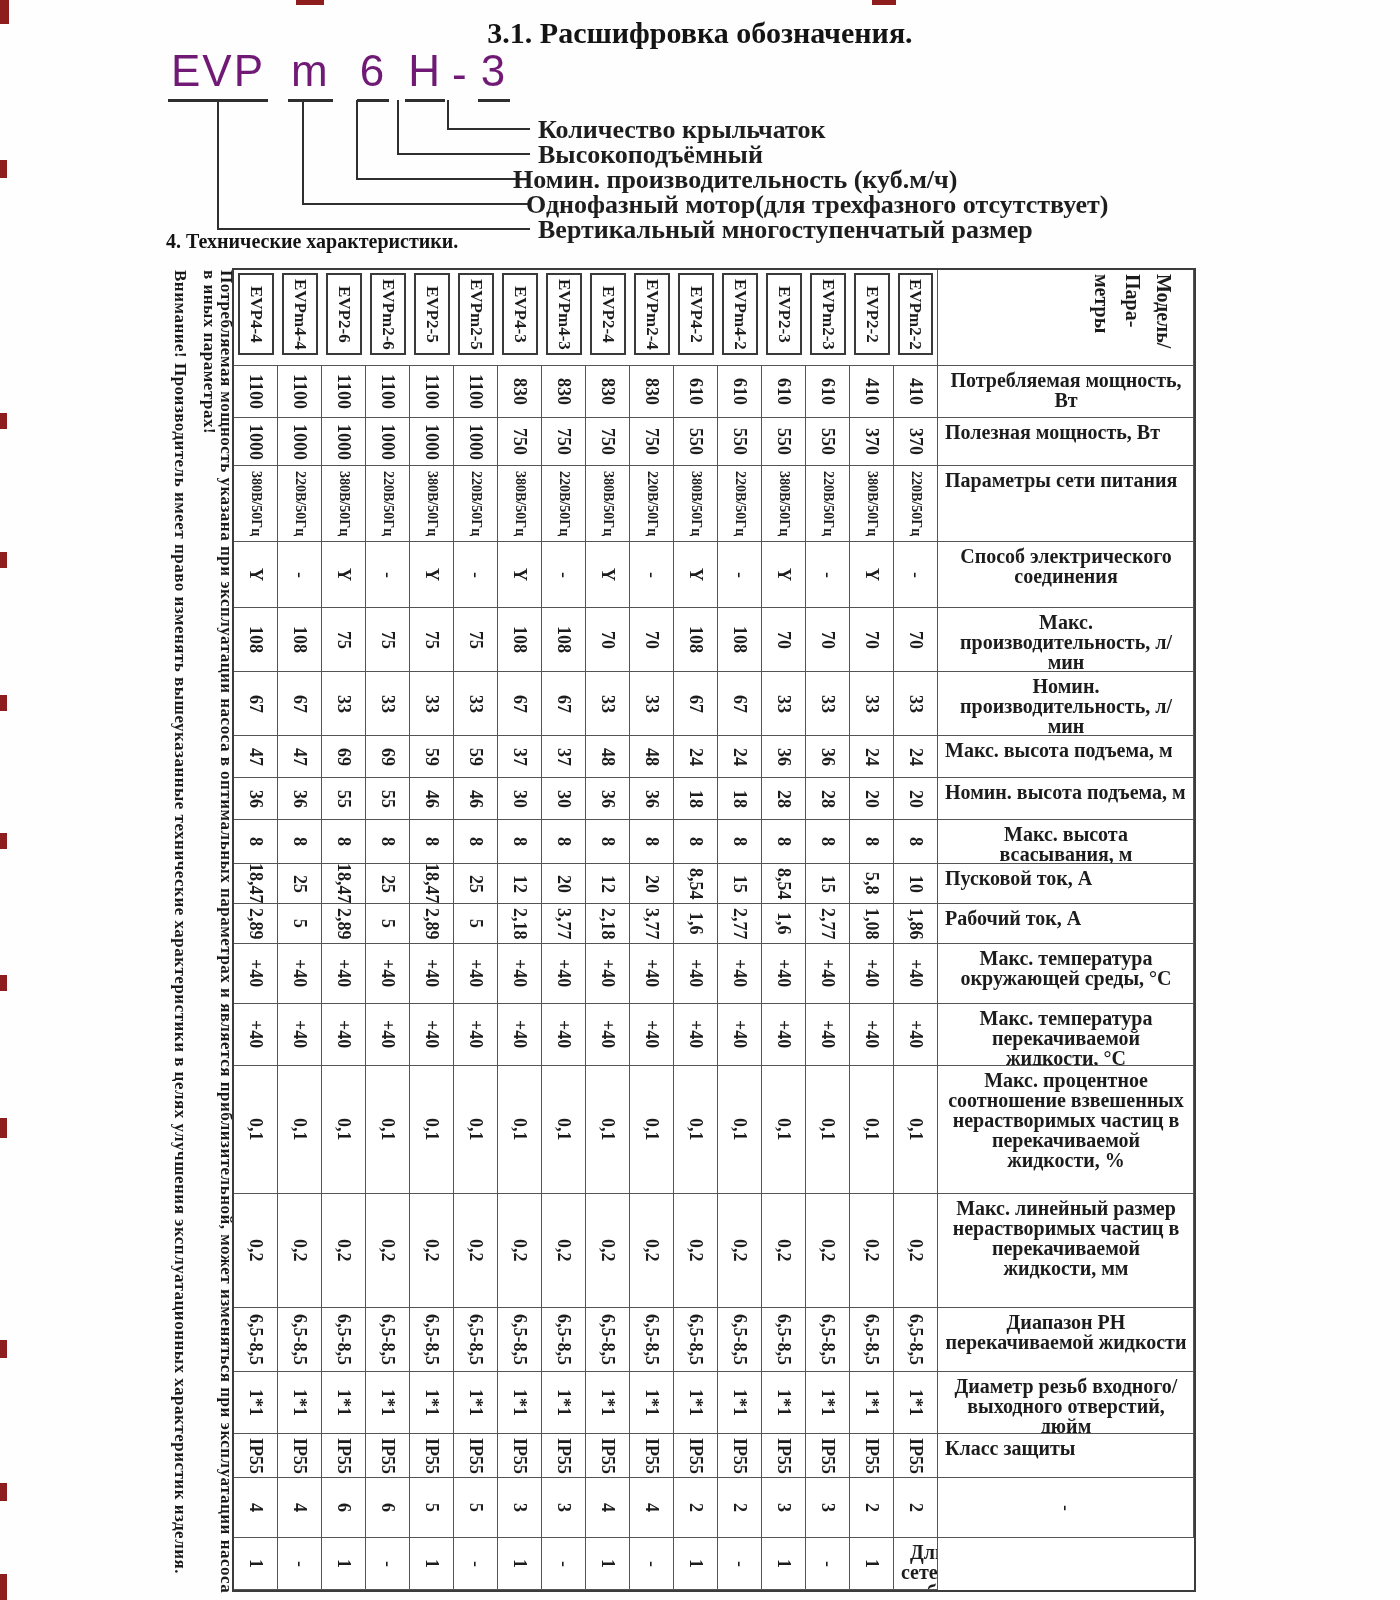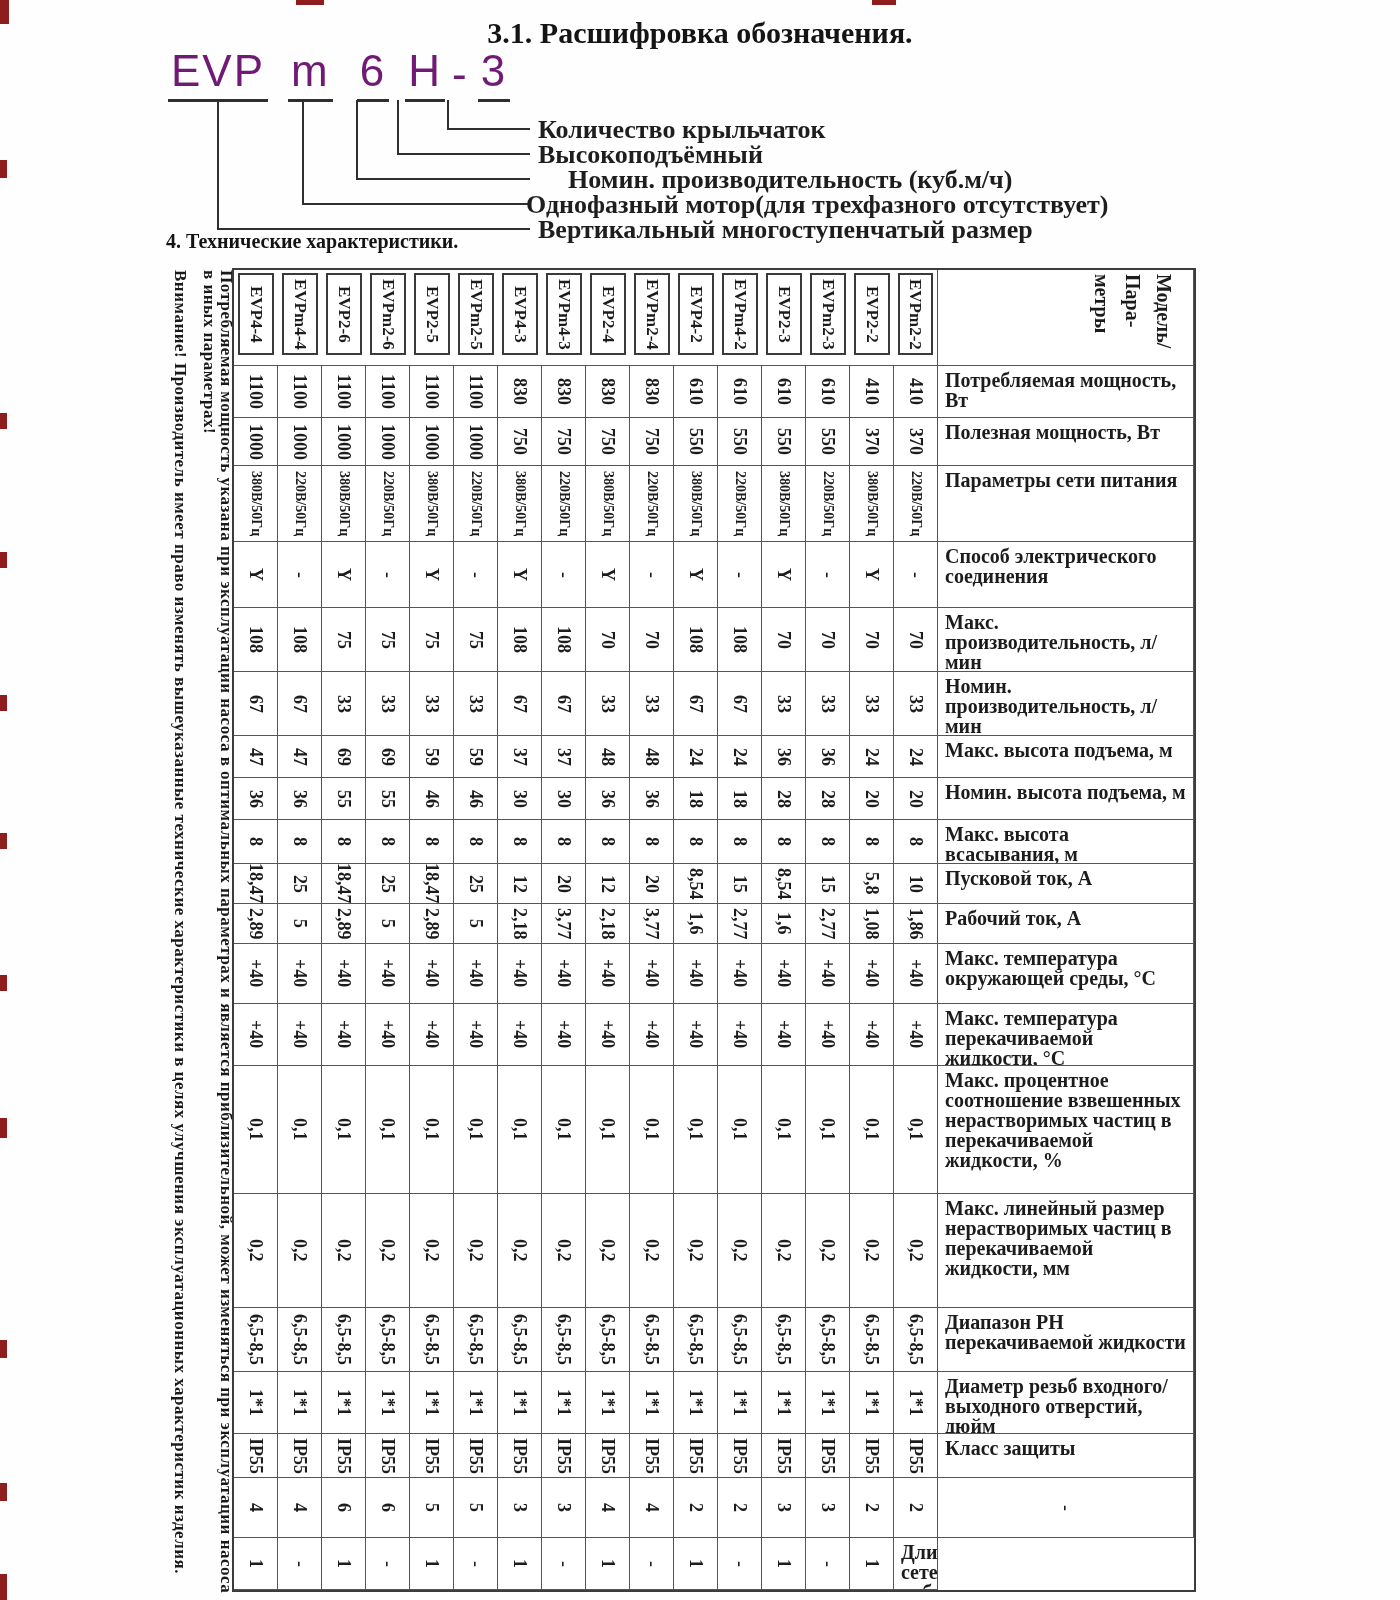--- a/index.html
+++ b/index.html
@@ -35,21 +35,21 @@
        grid-template-rows:96px 52px 48px 76px 66px 64px 64px 42px 42px 44px 40px 40px 60px 62px 128px 114px 64px 62px 44px 60px 52px;
        border:2px solid #3c3c3c;background:#fff;box-sizing:content-box;}
   .cell{border-right:1px solid #555;border-bottom:1px solid #555;box-sizing:border-box;
         display:flex;align-items:center;justify-content:center;overflow:hidden;}
   .cell.noright{border-right:none;}
   .cell.val{font-size:18px;font-weight:700;}
   .cell.val.small{font-size:14px;}
   .cell.model{align-items:stretch;justify-content:stretch;}
   .mbox{flex:1;margin:3px 4px 10px 4px;border:2px solid #3a3a3a;display:flex;
         align-items:center;justify-content:center;font-size:17px;font-weight:700;}
-  .cell.param{align-items:flex-start;justify-content:flex-start;text-align:left;
+  .cell.param{align-items:flex-start;justify-content:flex-start;text-align:center;
         font-size:20px;line-height:20px;font-weight:700;padding:4px 6px 0 7px;}
   .cell.corner{align-items:flex-start;justify-content:flex-end;padding:4px 14px 4px 4px;
         font-size:20px;font-weight:700;}
   .cell.corner .vt{line-height:1.55;}
 
   .edge-mark{position:absolute;background:#8e1d1d;}
 </style>
 </head>
 <body>
 
@@ -73,21 +73,21 @@
       <div class="cline" style="left: 356px; top: 100px; width: 2px; height: 80px;"></div>
       <div class="cline" style="left: 356px; top: 178px; width: 174px; height: 2px;"></div>
       <div class="cline" style="left: 302px; top: 100px; width: 2px; height: 105px;"></div>
       <div class="cline" style="left: 302px; top: 203px; width: 228px; height: 2px;"></div>
       <div class="cline" style="left: 217px; top: 100px; width: 2px; height: 130px;"></div>
       <div class="cline" style="left: 217px; top: 228px; width: 313px; height: 2px;"></div>
     </div>
   <div id="callouts">
       <div class="callout-label" style="left: 538px; top: 115px;">Количество крыльчаток</div>
       <div class="callout-label" style="left: 538px; top: 140px;">Высокоподъёмный</div>
-      <div class="callout-label" style="left: 568px; top: 165px;">Номин. производительность (куб.м/ч)</div>
+      <div class="callout-label" style="left: 513px; top: 165px;">Номин. производительность (куб.м/ч)</div>
       <div class="callout-label" style="left: 526px; top: 190px;">Однофазный мотор(для трехфазного отсутствует)</div>
       <div class="callout-label" style="left: 538px; top: 215px;">Вертикальный многоступенчатый размер</div>
     </div>
 
   <div class="h-sec4">4. Технические характеристики.</div>
 
   <div class="mnote" style="left:172px;">Внимание! Производитель имеет право изменять вышеуказанные технические характеристики в целях улучшения эксплуатационных характеристик изделия.</div>
   <div class="mnote" style="left:201px;">Потребляемая мощность указана при эксплуатации насоса в оптимальных параметрах и является приблизительной, может изменяться при эксплуатации насоса в иных параметрах!</div>
 
   <div id="tbl">

